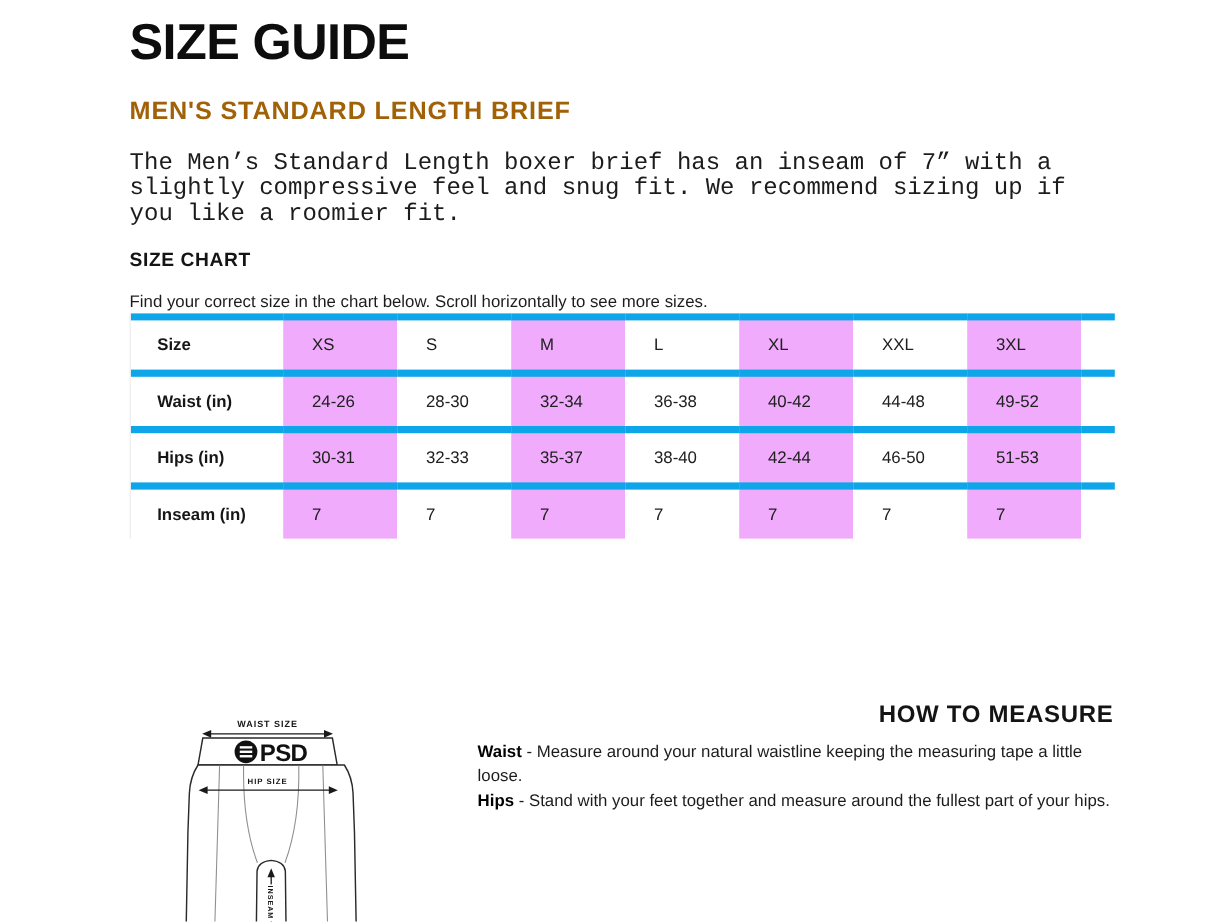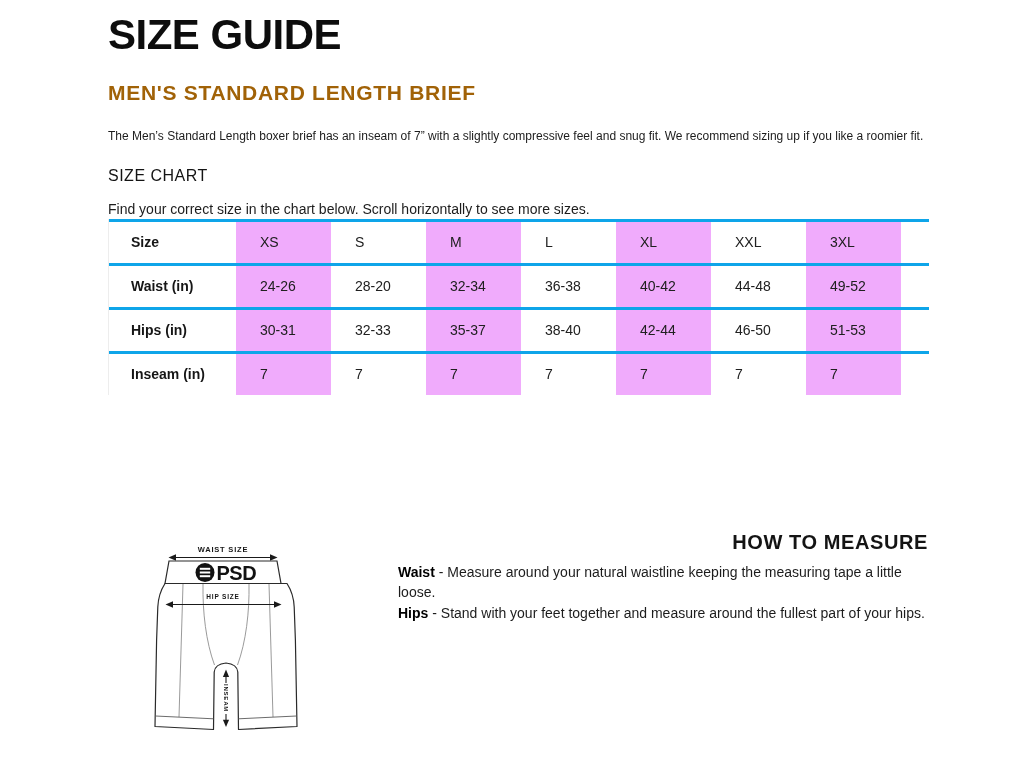--- a/index.html
+++ b/index.html
@@ -11,39 +11,39 @@
   .container{margin-left:108px;width:820px;padding-top:14px;}
   .page-title{
     margin:0;font-size:42px;line-height:1.0;font-weight:700;
     letter-spacing:-0.5px;color:#0d0d0d;
   }
   .product-heading{
     margin:26px 0 0 0;font-size:21px;line-height:1.05;font-weight:700;
     letter-spacing:0.7px;color:#a16207;
   }
   .product-desc{
-    margin:22px 0 0 0;font-size:12px;line-height:21px;color:#1c1c1c;width:820px;
+    margin:22px 0 0 0;font-size:20px;line-height:21px;color:#1c1c1c;width:820px;font-family:Liberation Mono, monospace;
   }
   .size-chart-heading{
-    margin:21px 0 0 0;font-size:16px;line-height:1.05;font-weight:400;
+    margin:21px 0 0 0;font-size:16px;line-height:1.05;font-weight:700;
     letter-spacing:0.5px;color:#141414;
   }
   .instruction{margin:14px 0 0 0;font-size:14px;line-height:20px;color:#1c1c1c;}
   .table-scroll{
     margin-top:0;width:820px;overflow:hidden;border-left:1px solid #ededed;
   }
   table.size-table{
     border-collapse:collapse;table-layout:fixed;width:887px;
   }
   .size-table col.c-label{width:127px;}
   .size-table col.c-data{width:95px;}
   .size-table th,.size-table td{
     height:41px;padding:0 0 0 24px;font-size:14px;font-weight:400;
     text-align:left;vertical-align:middle;color:#202020;
-    border-top:3px solid #0ea5e9;background:#ffffff;
+    border-top:6px solid #0ea5e9;background:#ffffff;
   }
   .size-table .lbl{font-weight:700;padding-left:22px;color:#161616;}
   .size-table .alt{background:#f0abfc;}
   .measure-section{display:flex;margin-top:136px;align-items:flex-start;}
   .diagram-col{flex:0 0 290px;width:290px;}
   .diagram{display:block;margin:9px 0 0 42px;}
   .measure-col{width:530px;}
   .measure-heading{
     margin:0 0 9px 0;font-size:20px;line-height:1.1;font-weight:700;
     letter-spacing:0.6px;color:#141414;text-align:right;
@@ -87,21 +87,21 @@
         <th class="alt">M</th>
         <th>L</th>
         <th class="alt">XL</th>
         <th>XXL</th>
         <th class="alt">3XL</th>
         <th></th>
       </tr>
       <tr>
         <td class="lbl">Waist (in)</td>
         <td class="alt">24-26</td>
-        <td>28-20</td>
+        <td>28-30</td>
         <td class="alt">32-34</td>
         <td>36-38</td>
         <td class="alt">40-42</td>
         <td>44-48</td>
         <td class="alt">49-52</td>
         <td></td>
       </tr>
       <tr>
         <td class="lbl">Hips (in)</td>
         <td class="alt">30-31</td>

